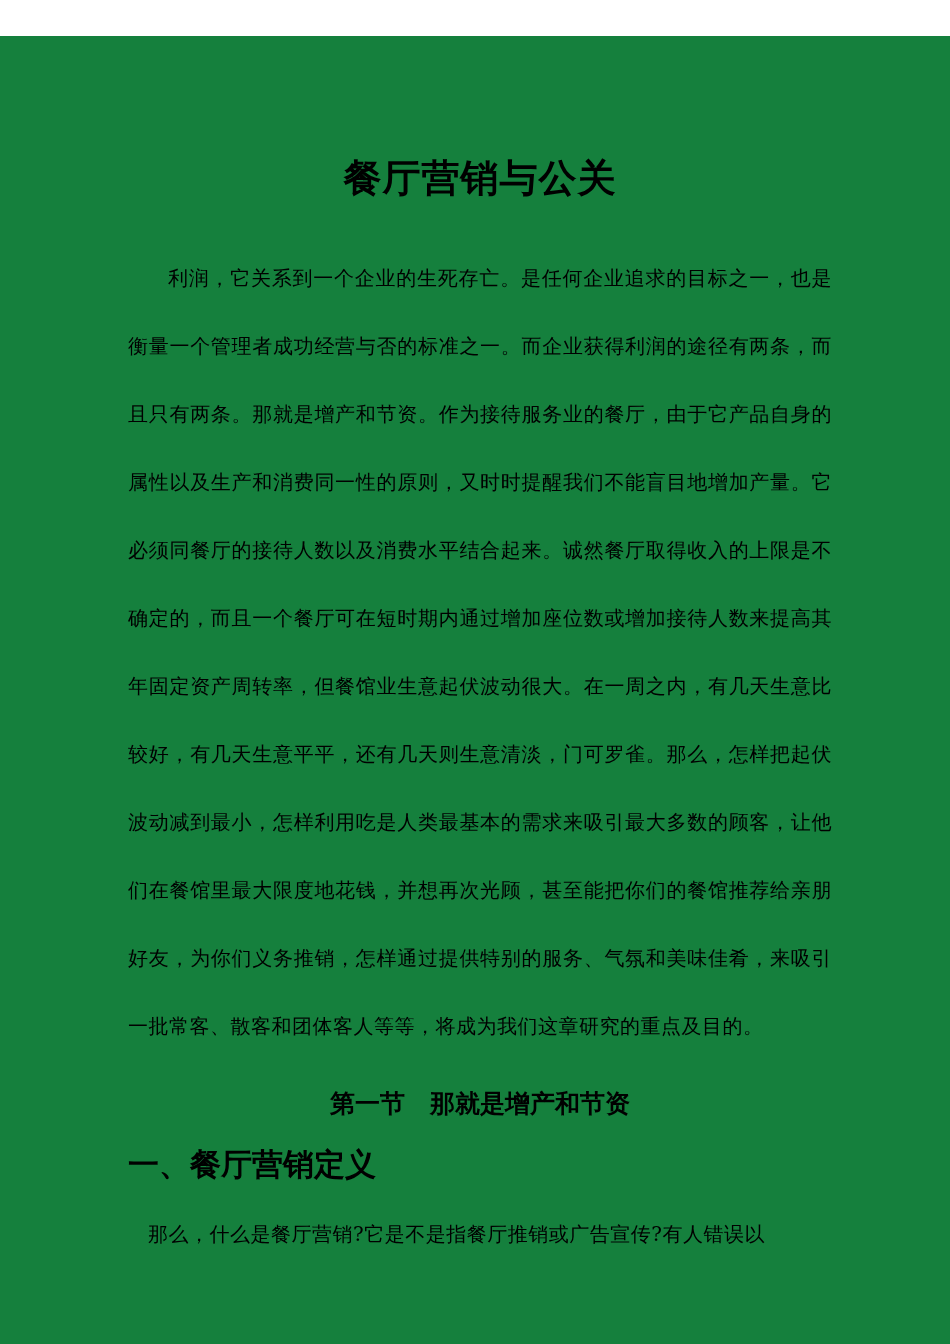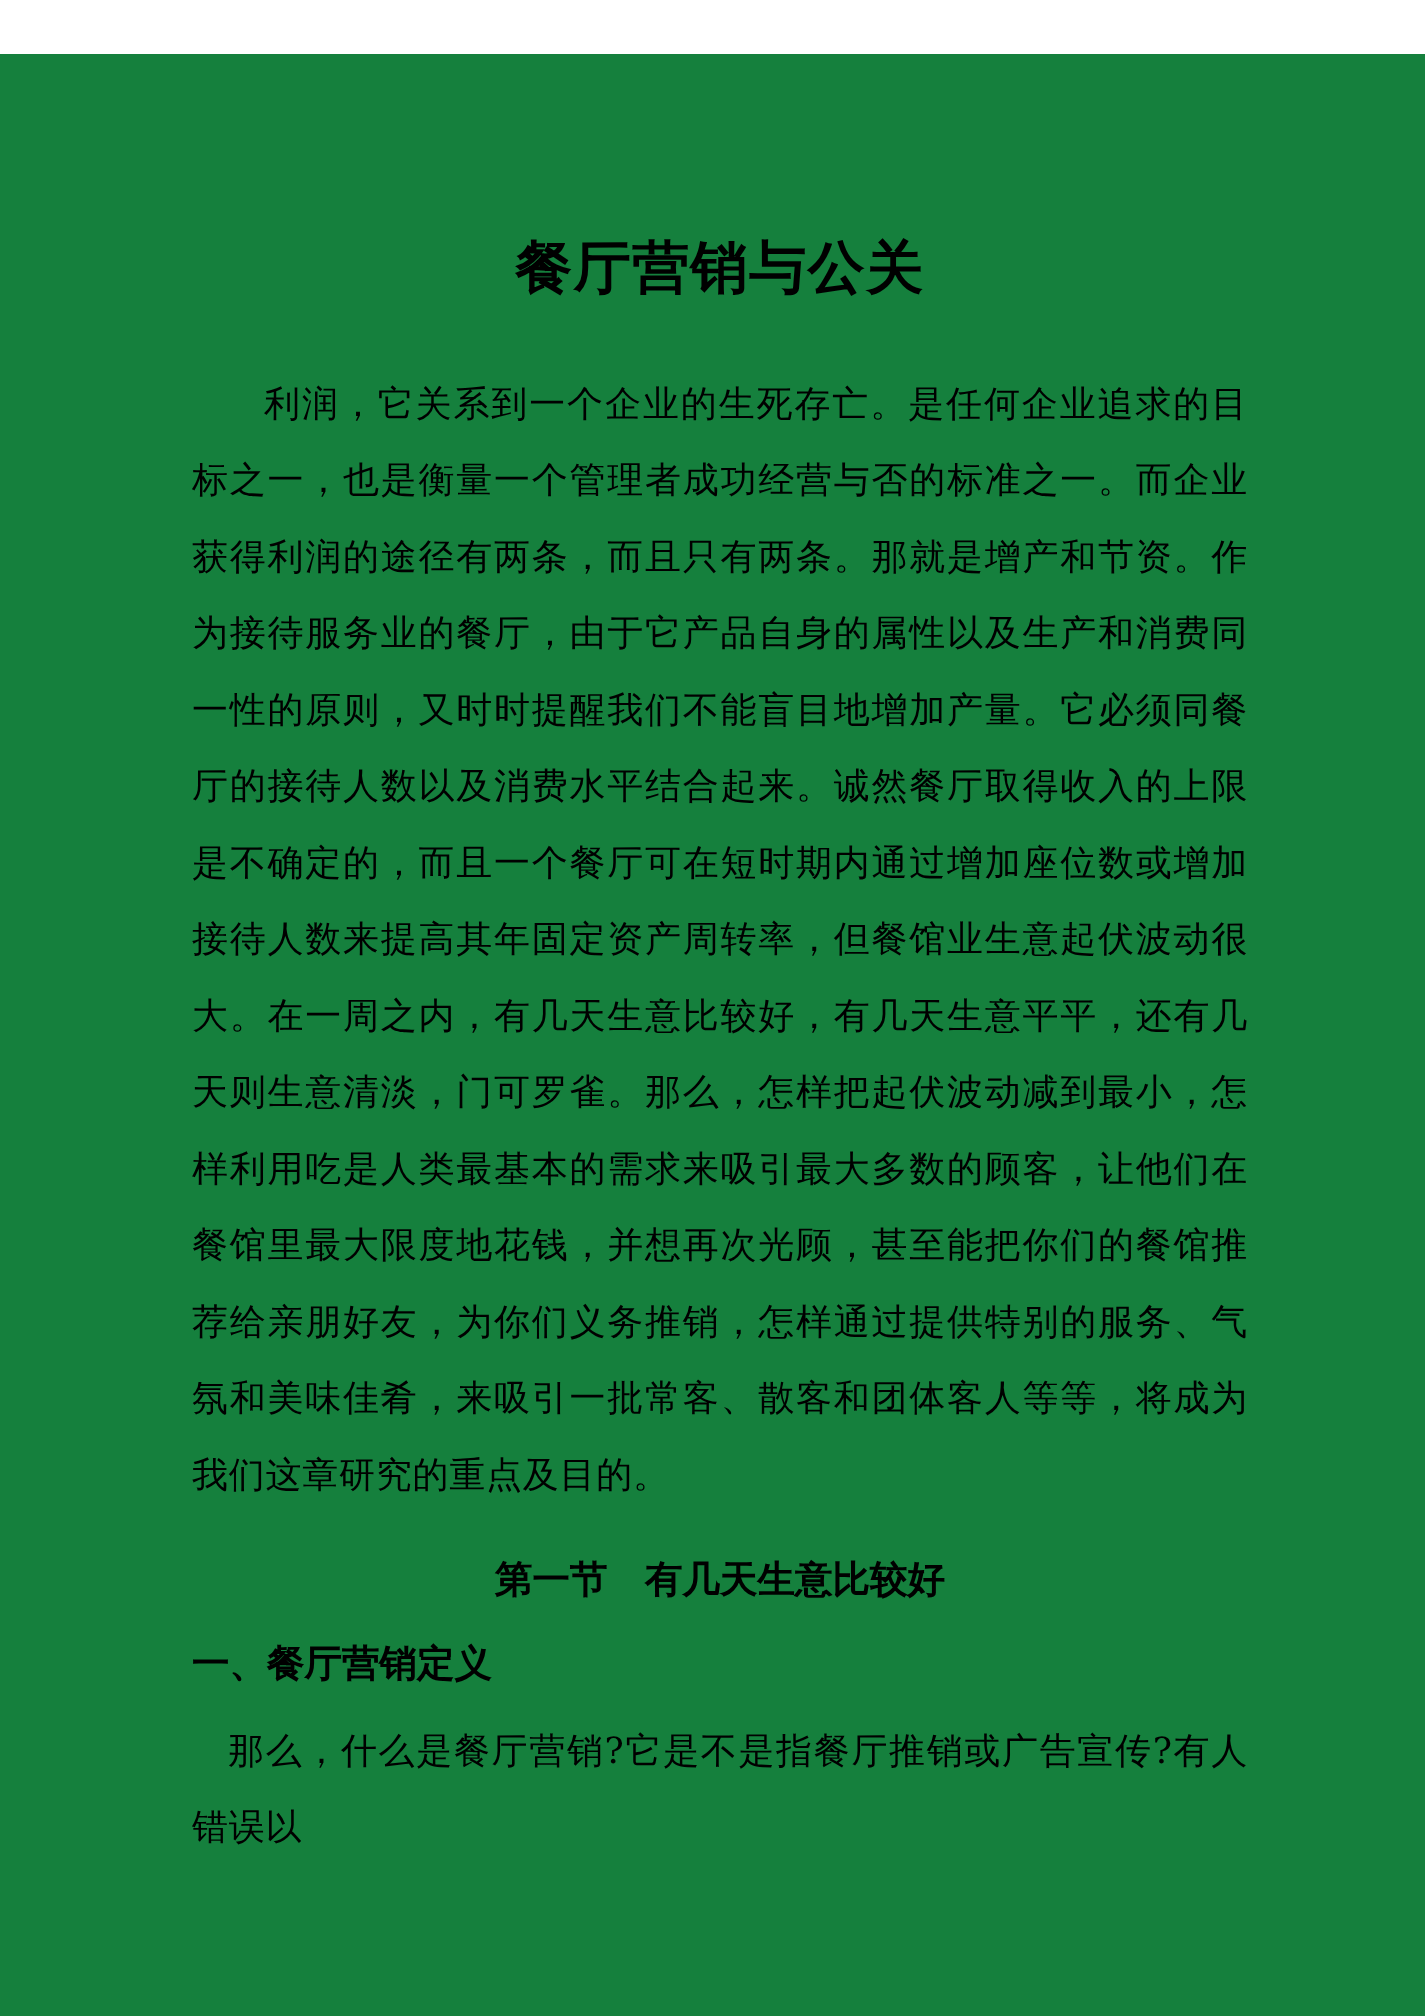--- a/index.html
+++ b/index.html
@@ -25,55 +25,55 @@
   .doc-title {
     font-family: "DejaVu Sans", "Liberation Sans", sans-serif;
     font-weight: 700;
     font-size: 38px;
     line-height: 1.2;
     text-align: center;
     margin: 0 0 42px 0;
     letter-spacing: 1px;
   }
   .para {
-    font-size: 24px;
-    line-height: 51px;
+    font-size: 20px;
+    line-height: 68px;
     text-align: justify;
     margin: 0;
     letter-spacing: 0.5px;
   }
   .indent-2 { text-indent: 2em; }
   .indent-1 { text-indent: 1em; }
   .section-heading {
     font-family: "DejaVu Sans", "Liberation Sans", sans-serif;
     font-weight: 700;
     font-size: 25px;
     line-height: 1.3;
     text-align: center;
     margin: 28px 0 24px 0;
   }
   .sub-heading {
     font-family: "DejaVu Sans", "Liberation Sans", sans-serif;
     font-weight: 700;
-    font-size: 25px;
+    font-size: 31px;
     line-height: 1.3;
     text-align: left;
     margin: 16px 0 16px 0;
   }
   .para-gap { margin-top: 10px; }
 </style>
 </head>
 <body>
 
 <div class="page">
 
   <h1 class="doc-title">餐厅营销与公关</h1>
 
   <p class="para indent-2">利润，它关系到一个企业的生死存亡。是任何企业追求的目标之一，也是衡量一个管理者成功经营与否的标准之一。而企业获得利润的途径有两条，而且只有两条。那就是增产和节资。作为接待服务业的餐厅，由于它产品自身的属性以及生产和消费同一性的原则，又时时提醒我们不能盲目地增加产量。它必须同餐厅的接待人数以及消费水平结合起来。诚然餐厅取得收入的上限是不确定的，而且一个餐厅可在短时期内通过增加座位数或增加接待人数来提高其年固定资产周转率，但餐馆业生意起伏波动很大。在一周之内，有几天生意比较好，有几天生意平平，还有几天则生意清淡，门可罗雀。那么，怎样把起伏波动减到最小，怎样利用吃是人类最基本的需求来吸引最大多数的顾客，让他们在餐馆里最大限度地花钱，并想再次光顾，甚至能把你们的餐馆推荐给亲朋好友，为你们义务推销，怎样通过提供特别的服务、气氛和美味佳肴，来吸引一批常客、散客和团体客人等等，将成为我们这章研究的重点及目的。</p>
 
-  <h2 class="section-heading">第一节　有几天生意比较好</h2>
+  <h2 class="section-heading">第一节　那就是增产和节资</h2>
 
   <h3 class="sub-heading">一、餐厅营销定义</h3>
 
 
   <p class="para indent-1 para-gap">那么，什么是餐厅营销?它是不是指餐厅推销或广告宣传?有人错误以</p>
 
 </div>
 
 </body></html>

